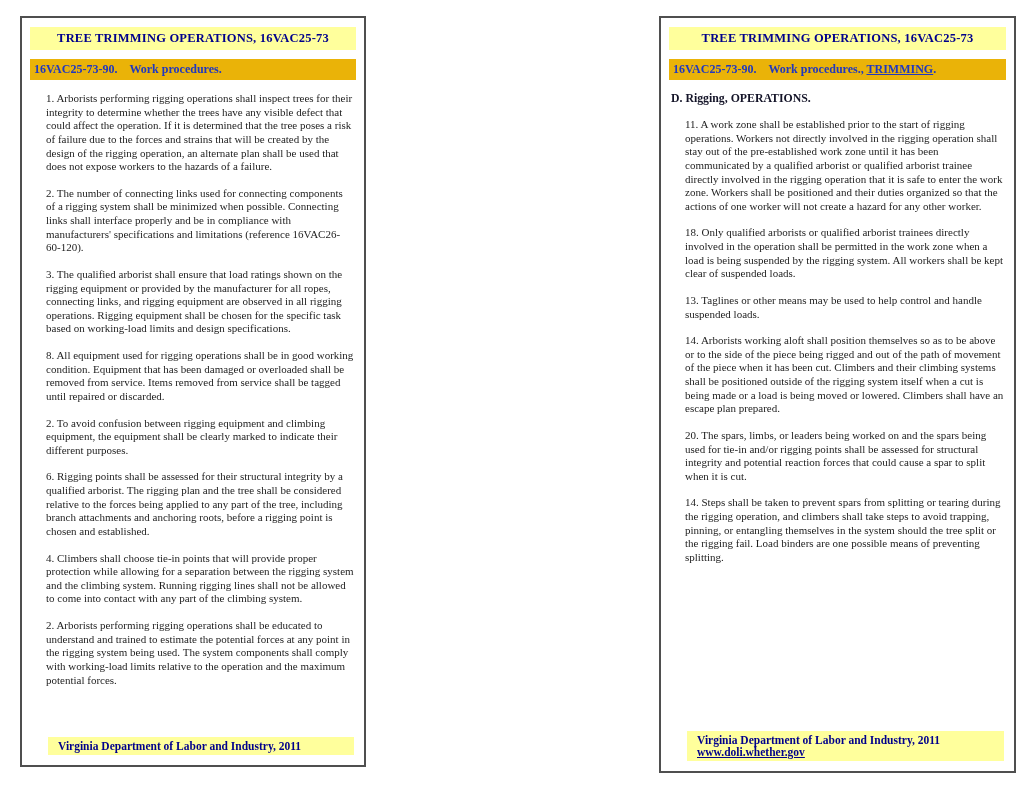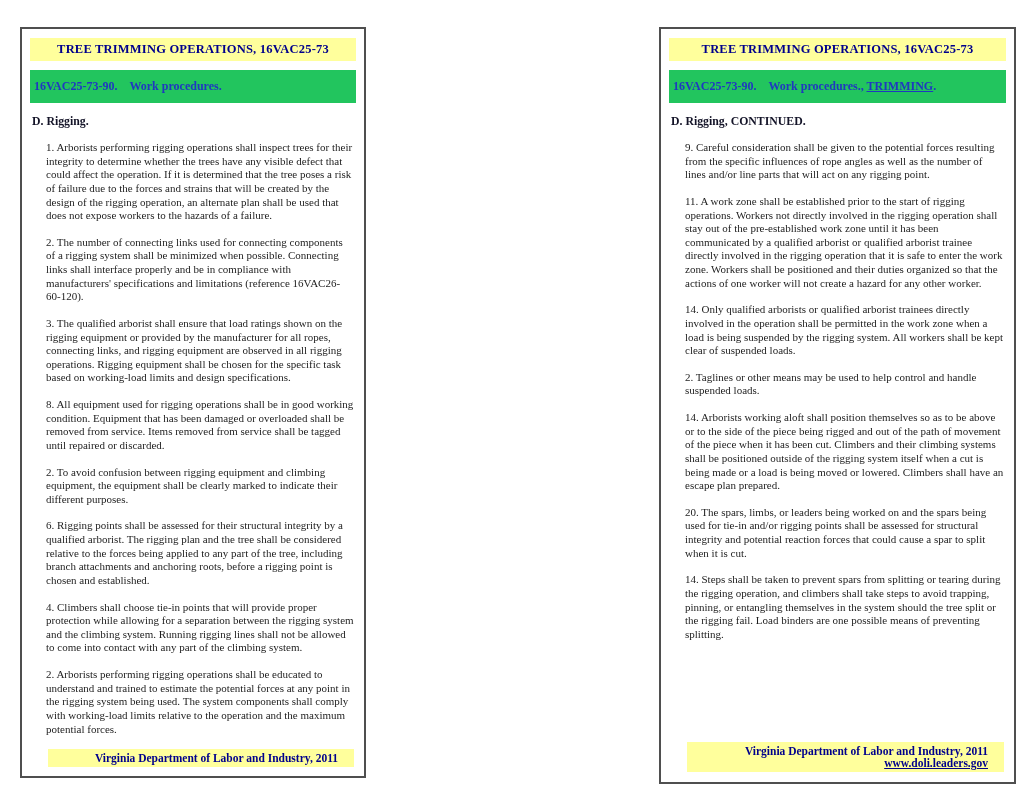--- a/index.html
+++ b/index.html
@@ -5,45 +5,45 @@
   * { margin: 0; padding: 0; box-sizing: border-box; }
   html, body {
     width: 1024px; height: 791px;
     background: #ffffff;
     font-family: "Liberation Serif", serif;
     position: relative;
     overflow: hidden;
   }
   .page {
     position: absolute;
-    top: 27px;
+    top: 16px;
     background: #ffffff;
     border: 2px solid #4f4f4f;
     display: flex;
     flex-direction: column;
     padding: 9px 8px 10px 8px;
   }
   .page-left  { left: 20px;  width: 346px; height: 751px; }
   .page-right { left: 659px; width: 357px; height: 757px; }
 
   .title-banner {
     background: #ffff9c;
     color: #00008c;
     font-weight: bold;
     font-size: 12.5px;
     text-align: center;
     padding: 4px 2px;
     letter-spacing: 0.2px;
   }
   .section-banner {
-    background: #22c55e;
+    background: #eab308;
     color: #2038c0;
     font-weight: bold;
     font-size: 12px;
-    padding: 9px 4px;
+    padding: 3px 4px;
     margin-top: 9px;
     white-space: nowrap;
   }
   .section-banner .sec-prefix { margin-right: 12px; }
   .section-banner .sec-continued { text-decoration: underline; }
 
   .section-heading {
     color: #141428;
     font-weight: bold;
     font-size: 11.8px;
@@ -56,36 +56,35 @@
     line-height: 1.24;
   }
   .page-body p { margin-bottom: 13px; }
 
   .footer-banner {
     margin-top: auto;
     background: #ffff9c;
     color: #00008c;
     font-weight: bold;
     font-size: 11.5px;
-    text-align: right;
-    padding: 3px 16px;
+    text-align: left;
+    padding: 3px 10px;
     margin-left: 18px;
     margin-right: 2px;
   }
   .footer-url { text-decoration: underline; }
 </style>
 </head>
 <body>
 
 <div class="page page-left">
   <div class="title-banner">TREE TRIMMING OPERATIONS, 16VAC25-73</div>
   <div class="section-banner">
     <span class="sec-prefix">16VAC25-73-90.</span><span>Work procedures.</span>
   </div>
-  <div class="section-heading">D. Rigging.</div>
   <div class="page-body">
       <p>1. Arborists performing rigging operations shall inspect trees for their integrity to determine whether the trees have any visible defect that could affect the operation. If it is determined that the tree poses a risk of failure due to the forces and strains that will be created by the design of the rigging operation, an alternate plan shall be used that does not expose workers to the hazards of a failure.</p>
       <p>2. The number of connecting links used for connecting components of a rigging system shall be minimized when possible. Connecting links shall interface properly and be in compliance with manufacturers' specifications and limitations (reference 16VAC26-60-120).</p>
       <p>3. The qualified arborist shall ensure that load ratings shown on the rigging equipment or provided by the manufacturer for all ropes, connecting links, and rigging equipment are observed in all rigging operations. Rigging equipment shall be chosen for the specific task based on working-load limits and design specifications.</p>
       <p>8. All equipment used for rigging operations shall be in good working condition. Equipment that has been damaged or overloaded shall be removed from service. Items removed from service shall be tagged until repaired or discarded.</p>
       <p>2. To avoid confusion between rigging equipment and climbing equipment, the equipment shall be clearly marked to indicate their different purposes.</p>
       <p>6. Rigging points shall be assessed for their structural integrity by a qualified arborist. The rigging plan and the tree shall be considered relative to the forces being applied to any part of the tree, including branch attachments and anchoring roots, before a rigging point is chosen and established.</p>
       <p>4. Climbers shall choose tie-in points that will provide proper protection while allowing for a separation between the rigging system and the climbing system. Running rigging lines shall not be allowed to come into contact with any part of the climbing system.</p>
       <p>2. Arborists performing rigging operations shall be educated to understand and trained to estimate the potential forces at any point in the rigging system being used. The system components shall comply with working-load limits relative to the operation and the maximum potential forces.</p>
     </div>
@@ -93,27 +92,26 @@
     <div>Virginia Department of Labor and Industry, 2011</div>
   </div>
 </div>
 
 <div class="page page-right">
   <div class="title-banner">TREE TRIMMING OPERATIONS, 16VAC25-73</div>
   <div class="section-banner">
     <span class="sec-prefix">16VAC25-73-90.</span><span>Work procedures.,</span>
     <span class="sec-continued">TRIMMING</span><span>.</span>
   </div>
-  <div class="section-heading">D. Rigging, CONTINUED.</div>
+  <div class="section-heading">D. Rigging, OPERATIONS.</div>
   <div class="page-body">
-      <p>9. Careful consideration shall be given to the potential forces resulting from the specific influences of rope angles as well as the number of lines and/or line parts that will act on any rigging point.</p>
       <p>11. A work zone shall be established prior to the start of rigging operations. Workers not directly involved in the rigging operation shall stay out of the pre-established work zone until it has been communicated by a qualified arborist or qualified arborist trainee directly involved in the rigging operation that it is safe to enter the work zone. Workers shall be positioned and their duties organized so that the actions of one worker will not create a hazard for any other worker.</p>
-      <p>14. Only qualified arborists or qualified arborist trainees directly involved in the operation shall be permitted in the work zone when a load is being suspended by the rigging system. All workers shall be kept clear of suspended loads.</p>
-      <p>2. Taglines or other means may be used to help control and handle suspended loads.</p>
+      <p>18. Only qualified arborists or qualified arborist trainees directly involved in the operation shall be permitted in the work zone when a load is being suspended by the rigging system. All workers shall be kept clear of suspended loads.</p>
+      <p>13. Taglines or other means may be used to help control and handle suspended loads.</p>
       <p>14. Arborists working aloft shall position themselves so as to be above or to the side of the piece being rigged and out of the path of movement of the piece when it has been cut. Climbers and their climbing systems shall be positioned outside of the rigging system itself when a cut is being made or a load is being moved or lowered. Climbers shall have an escape plan prepared.</p>
       <p>20. The spars, limbs, or leaders being worked on and the spars being used for tie-in and/or rigging points shall be assessed for structural integrity and potential reaction forces that could cause a spar to split when it is cut.</p>
       <p>14. Steps shall be taken to prevent spars from splitting or tearing during the rigging operation, and climbers shall take steps to avoid trapping, pinning, or entangling themselves in the system should the tree split or the rigging fail. Load binders are one possible means of preventing splitting.</p>
     </div>
   <div class="footer-banner">
     <div>Virginia Department of Labor and Industry, 2011</div>
-    <div class="footer-url">www.doli.leaders.gov</div>
+    <div class="footer-url">www.doli.whether.gov</div>
   </div>
 </div>
 
 </body></html>

